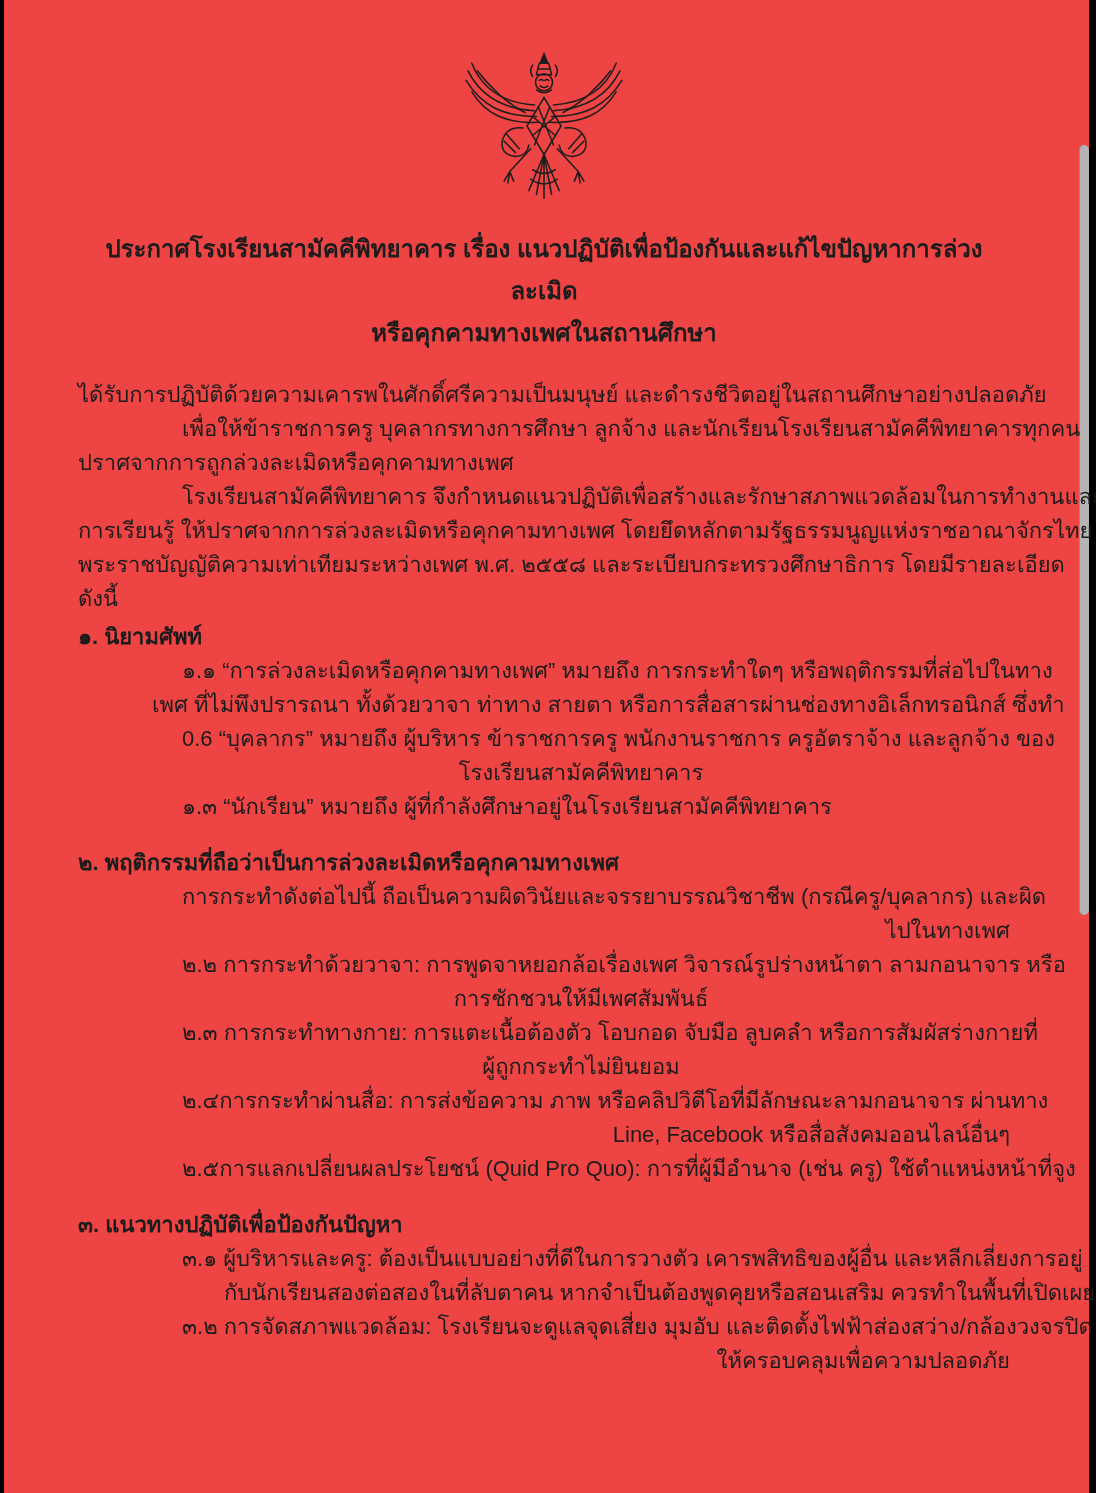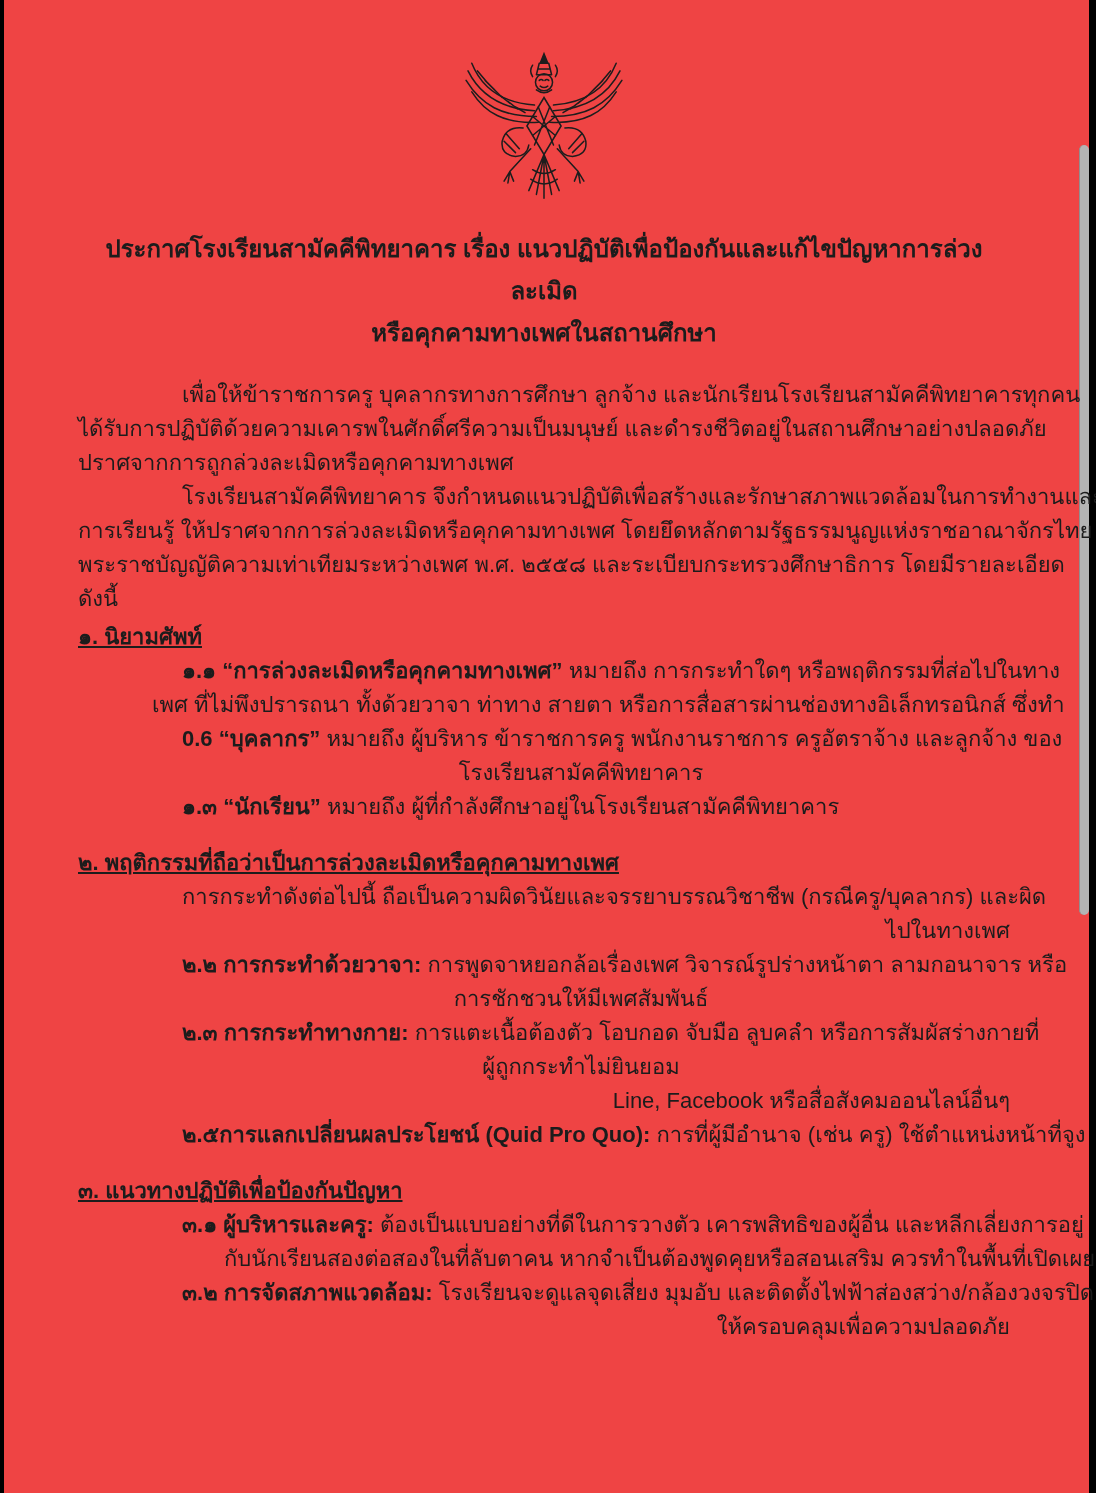--- a/index.html
+++ b/index.html
@@ -30,24 +30,24 @@
   .emblem-wrap svg { display:inline-block; }
   .title {
     text-align:center; font-weight:bold;
     font-size:24px; line-height:42px;
     margin-top:16px; margin-bottom:24px;
   }
   .line { white-space:nowrap; }
   .ind1 { padding-left:74px;text-align:center; }
   .ind2 { padding-left:104px; }
   .ind3 { padding-left:146px;text-align:right; }
-  .heading { font-weight:bold;text-decoration:underline; }
+  .heading { font-weight:bold; }
   .h-gap  { margin-top:22px; }
   .h-gap-sm { margin-top:4px; }
-  .b { font-weight:bold; }
+  .b { font-weight:normal; }
 </style>
 </head>
 <body>
 
 <div class="page">
   <div class="edge edge-left"></div>
   <div class="edge edge-right"></div>
   <div class="scroll-thumb"></div>
 
   <div class="content">
@@ -92,22 +92,22 @@
         <path d="M100,110 L84,148 M100,110 L92,152 M100,110 L100,156 M100,110 L108,152 M100,110 L116,148"></path>
         <path d="M86,136 Q100,146 114,136 M88,126 Q100,134 112,126"></path>
       </svg>
     </div>
 
     <div class="title">
       <div class="t-line">ประกาศโรงเรียนสามัคคีพิทยาคาร เรื่อง แนวปฏิบัติเพื่อป้องกันและแก้ไขปัญหาการล่วงละเมิด</div>
       <div class="t-line">หรือคุกคามทางเพศในสถานศึกษา</div>
     </div>
 
+    <div class="line">ได้รับการปฏิบัติด้วยความเคารพในศักดิ์ศรีความเป็นมนุษย์ และดำรงชีวิตอยู่ในสถานศึกษาอย่างปลอดภัย</div>
     <div class="line ind2">เพื่อให้ข้าราชการครู บุคลากรทางการศึกษา ลูกจ้าง และนักเรียนโรงเรียนสามัคคีพิทยาคารทุกคน</div>
-    <div class="line">ได้รับการปฏิบัติด้วยความเคารพในศักดิ์ศรีความเป็นมนุษย์ และดำรงชีวิตอยู่ในสถานศึกษาอย่างปลอดภัย</div>
     <div class="line">ปราศจากการถูกล่วงละเมิดหรือคุกคามทางเพศ</div>
 
     <div class="line ind2">โรงเรียนสามัคคีพิทยาคาร จึงกำหนดแนวปฏิบัติเพื่อสร้างและรักษาสภาพแวดล้อมในการทำงานและ</div>
     <div class="line">การเรียนรู้ ให้ปราศจากการล่วงละเมิดหรือคุกคามทางเพศ โดยยึดหลักตามรัฐธรรมนูญแห่งราชอาณาจักรไทย</div>
     <div class="line">พระราชบัญญัติความเท่าเทียมระหว่างเพศ พ.ศ. ๒๕๕๘ และระเบียบกระทรวงศึกษาธิการ โดยมีรายละเอียด</div>
     <div class="line">ดังนี้</div>
 
     <div class="line heading h-gap-sm">๑. นิยามศัพท์</div>
 
     <div class="line ind2">
@@ -132,20 +132,23 @@
     <div class="line ind2">
       <span class="b">๒.๒ การกระทำด้วยวาจา:</span><span> การพูดจาหยอกล้อเรื่องเพศ วิจารณ์รูปร่างหน้าตา ลามกอนาจาร หรือ</span>
     </div>
     <div class="line ind1">การชักชวนให้มีเพศสัมพันธ์</div>
 
     <div class="line ind2">
       <span class="b">๒.๓ การกระทำทางกาย:</span><span> การแตะเนื้อต้องตัว โอบกอด จับมือ ลูบคลำ หรือการสัมผัสร่างกายที่</span>
     </div>
     <div class="line ind1">ผู้ถูกกระทำไม่ยินยอม</div>
 
+    <div class="line ind2">
+      <span class="b">๒.๔การกระทำผ่านสื่อ:</span><span> การส่งข้อความ ภาพ หรือคลิปวิดีโอที่มีลักษณะลามกอนาจาร ผ่านทาง</span>
+    </div>
     <div class="line ind3">Line, Facebook หรือสื่อสังคมออนไลน์อื่นๆ</div>
 
     <div class="line ind2">
       <span class="b">๒.๕การแลกเปลี่ยนผลประโยชน์ (Quid Pro Quo):</span><span> การที่ผู้มีอำนาจ (เช่น ครู) ใช้ตำแหน่งหน้าที่จูง</span>
     </div>
 
     <div class="line heading h-gap">๓. แนวทางปฏิบัติเพื่อป้องกันปัญหา</div>
 
     <div class="line ind2">
       <span class="b">๓.๑ ผู้บริหารและครู:</span><span> ต้องเป็นแบบอย่างที่ดีในการวางตัว เคารพสิทธิของผู้อื่น และหลีกเลี่ยงการอยู่</span>

